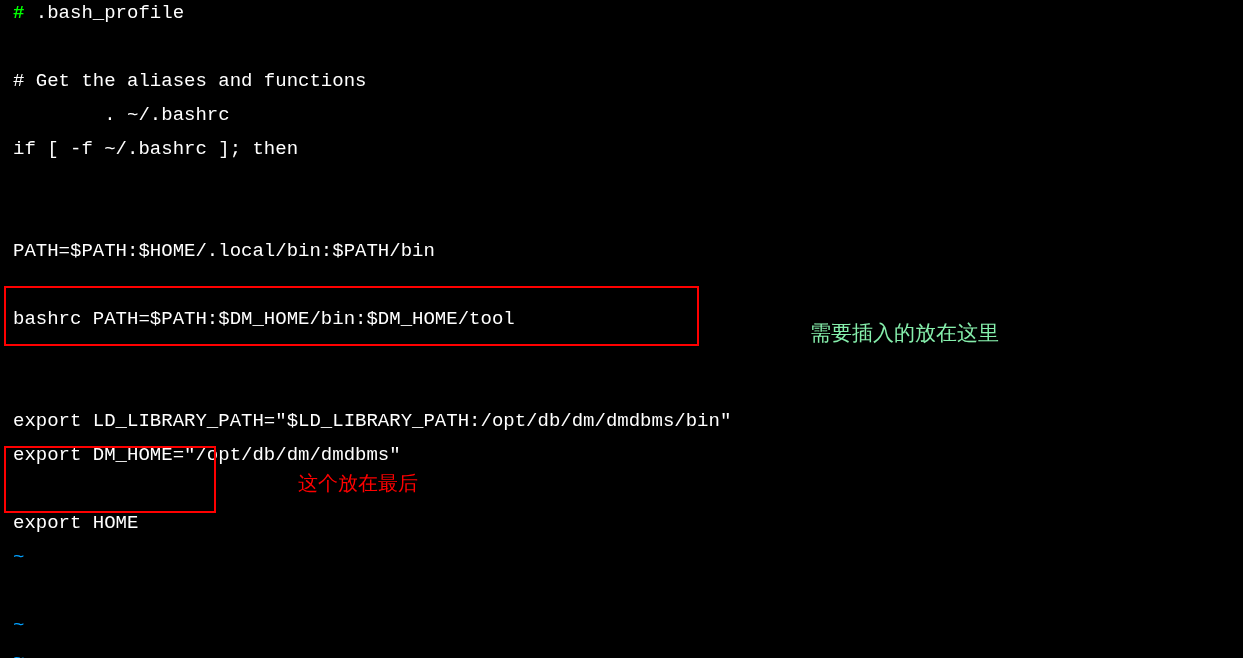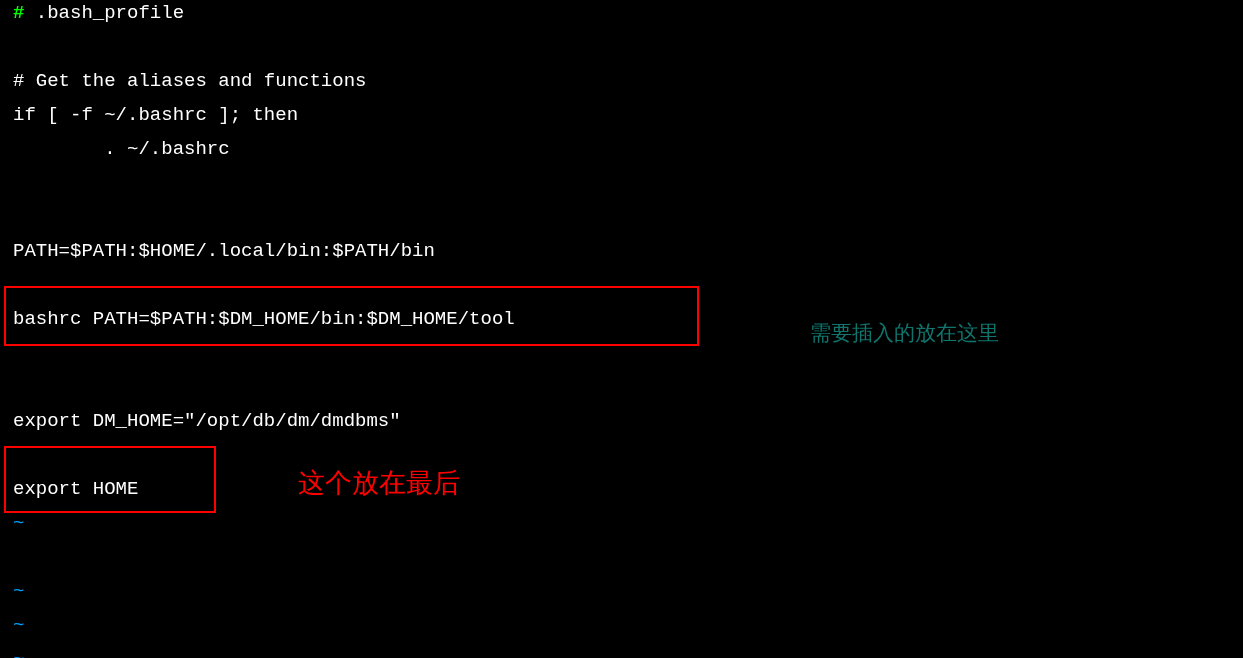--- a/index.html
+++ b/index.html
@@ -50,58 +50,59 @@
       position: absolute;
       border: 2px solid #ff0000;
       left: 4px;
       top: 446px;
       width: 212px;
       height: 67px;
       pointer-events: none;
     }
     .annotation-1 {
       position: absolute;
-      color: #0f766e;
+      color: #86efac;
       font-family: 'SimSun', 'Microsoft YaHei', sans-serif;
       font-size: 21px;
       left: 810px;
       top: 320px;
     }
     .annotation-2 {
       position: absolute;
       color: #ff0000;
       font-family: 'SimSun', 'Microsoft YaHei', sans-serif;
-      font-size: 27px;
+      font-size: 20px;
       left: 298px;
       top: 470px;
     }
     .first-line {
       padding-left: 13px;
       height: 26px;
     }
     .first-line .green-hash {
       display: inline-block;
     }
   </style>
 </head>
 <body>
 
 <div class="terminal">
   <div class="first-line"><span class="green-hash">#</span><span> .bash_profile</span></div>
   <div class="line"></div>
   <div class="line"># Get the aliases and functions</div>
+  <div class="line">        . ~/.bashrc</div>
   <div class="line">if [ -f ~/.bashrc ]; then</div>
-  <div class="line">        . ~/.bashrc</div>
   <div class="line"></div>
   <div class="line"></div>
   <div class="line">PATH=$PATH:$HOME/.local/bin:$PATH/bin</div>
   <div class="line"></div>
   <div class="line">bashrc PATH=$PATH:$DM_HOME/bin:$DM_HOME/tool</div>
   <div class="line"></div>
   <div class="line"></div>
+  <div class="line">export LD_LIBRARY_PATH="$LD_LIBRARY_PATH:/opt/db/dm/dmdbms/bin"</div>
   <div class="line">export DM_HOME="/opt/db/dm/dmdbms"</div>
   <div class="line"></div>
   <div class="line">export HOME</div>
   <div class="line tilde">~</div>
   <div class="line"></div>
   <div class="line tilde">~</div>
   <div class="line tilde">~</div>
   <div class="line tilde">~</div>
   <div class="line tilde">~</div>
   <div class="line tilde">~</div>

